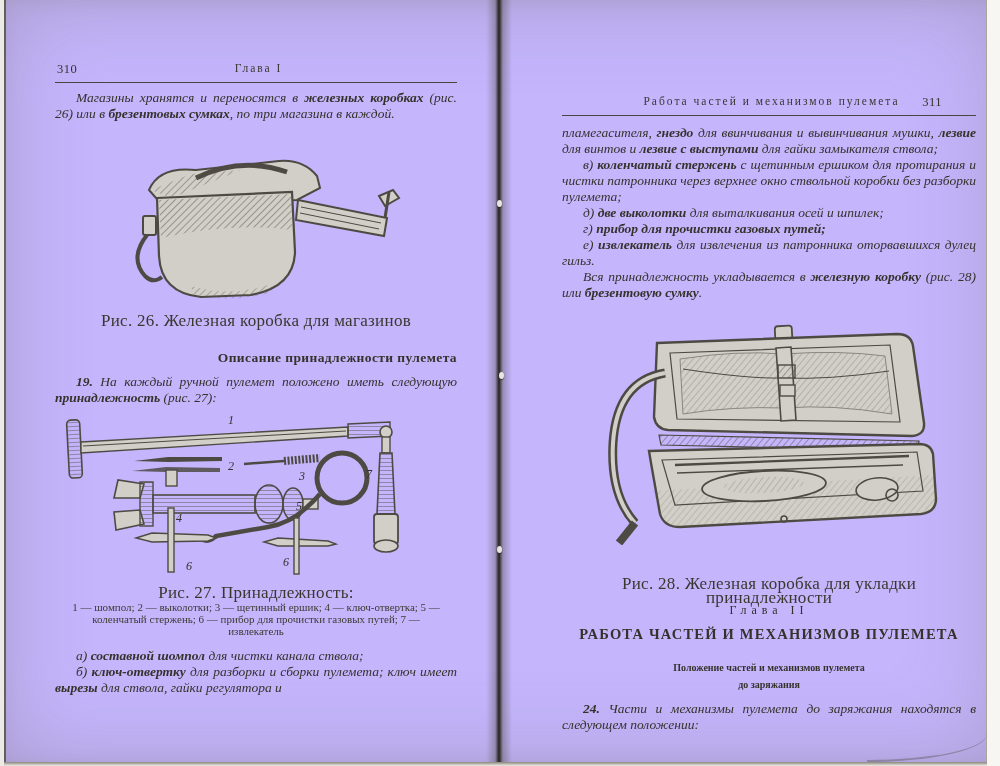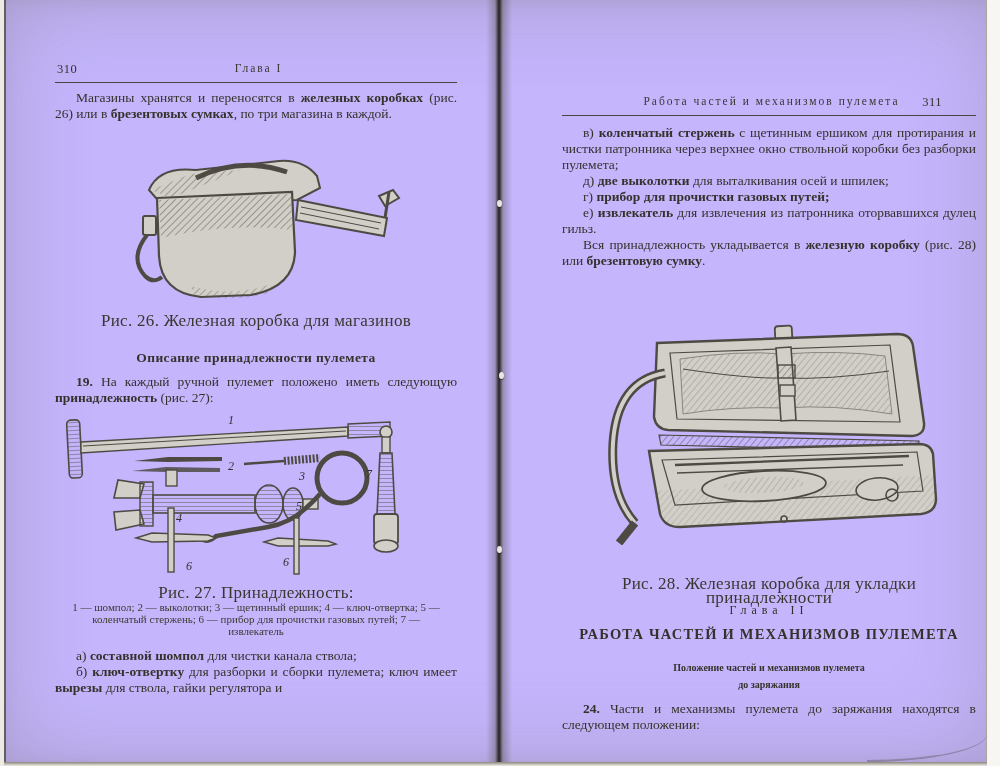--- a/index.html
+++ b/index.html
@@ -28,21 +28,21 @@
   .page-left{left:55px;width:402px;}
   .page-right{left:562px;width:414px;margin-top:37px;}
   .blk{position:absolute;left:0;right:0;}
 
   
   .phead{border-bottom:1.6px solid #4a463f;padding-bottom:5px;font-size:11.5px;letter-spacing:1px;position:relative;height:15px;}
   .phead .ctr{position:absolute;left:5px;right:0;text-align:center;letter-spacing:2px;color:#3b3832;}
   .phead .num{position:absolute;font-size:12.5px;letter-spacing:.5px;color:#34312b;}
   .phead .num.l{left:2px;} .phead .num.r{right:34px;}
 
-  p{margin:0;font-size:13.5px;line-height:16px;text-align:justify;}
+  p{margin:0;font-size:13.5px;line-height:16px;text-align:justify;font-style:italic;}
   p.ind{text-indent:21px;}
   .b{font-weight:bold;}
   .figwrap{text-align:center;}
   .cap{font-size:17px;text-align:center;line-height:13.5px;color:#3a372f;letter-spacing:.3px;}
   .legend{font-size:11px;line-height:12px;text-align:center;color:#3e3b33;width:384px;margin:0 auto;}
   .headc{font-size:13.5px;font-weight:bold;text-align:center;letter-spacing:.4px;}
   .chap-label{font-size:12px;text-align:center;letter-spacing:5px;color:#34312b;}
   .chap-title{font-size:14.5px;font-weight:bold;text-align:center;letter-spacing:1.2px;}
   .subsec{font-size:10px;font-weight:bold;text-align:center;line-height:17px;}
   svg{display:inline-block;}
@@ -87,21 +87,21 @@
         <path d="M278,50 L292,44 L298,52 L284,60 Z" fill="#d2cfc8" stroke="#4e4a43" stroke-width="2"></path>
         <line x1="288" y1="46" x2="284" y2="72" stroke="#4e4a43" stroke-width="3"></line>
 
         <rect x="42" y="70" width="13" height="19" rx="2" fill="#d2cfc8" stroke="#4e4a43" stroke-width="2"></rect>
         <path d="M46,89 Q28,112 44,130 Q52,138 61,131" fill="none" stroke="#4e4a43" stroke-width="4"></path>
       </svg>
     </div>
 
     <div class="blk cap" style="top:314px;">Рис. 26. Железная коробка для магазинов</div>
 
-    <div class="blk headc" style="top:350px;">Описание принадлежности пулемета</div>
+    <div class="blk headc" style="top:350px;text-align:right;">Описание принадлежности пулемета</div>
 
     <div class="blk" style="top:374px;">
       <p class="ind"><span class="b">19.</span><span> На каждый ручной пулемет положено иметь следующую </span><span class="b">принадлежность</span><span> (рис. 27):</span></p>
     </div>
 
     <div class="blk figwrap" style="top:414px;">
       <svg width="400" height="168" viewBox="0 0 400 168">
         <defs>
           <pattern id="h27" width="4" height="4" patternUnits="userSpaceOnUse" patternTransform="rotate(90)">
             <line x1="0" y1="0" x2="0" y2="4" stroke="#5a564d" stroke-width="1"></line>
@@ -165,20 +165,21 @@
   </div>
 
   <div class="page page-right">
 
     <div class="blk phead" style="top:58px;">
       <span class="ctr">Работа частей и механизмов пулемета</span>
       <span class="num r">311</span>
     </div>
 
     <div class="blk" style="top:88px;">
+      <p><span>пламегасителя, </span><span class="b">гнездо</span><span> для ввинчивания и вывинчивания мушки, </span><span class="b">лезвие</span><span> для винтов и </span><span class="b">лезвие с выступами</span><span> для гайки замыкателя ствола;</span></p>
       <p class="ind"><span>в) </span><span class="b">коленчатый стержень</span><span> с щетинным ершиком для протирания и чистки патронника через верхнее окно ствольной коробки без разборки пулемета;</span></p>
       <p class="ind"><span>д) </span><span class="b">две выколотки</span><span> для выталкивания осей и шпилек;</span></p>
       <p class="ind"><span>г) </span><span class="b">прибор для прочистки газовых путей;</span></p>
       <p class="ind"><span>е) </span><span class="b">извлекатель</span><span> для извлечения из патронника оторвавшихся дулец гильз.</span></p>
       <p class="ind"><span>Вся принадлежность укладывается в </span><span class="b">железную коробку</span><span> (рис. 28) или </span><span class="b">брезентовую сумку</span><span>.</span></p>
     </div>
 
     <div class="blk figwrap" style="top:286px;">
       <svg width="380" height="222" viewBox="0 0 380 222">
         <defs>

